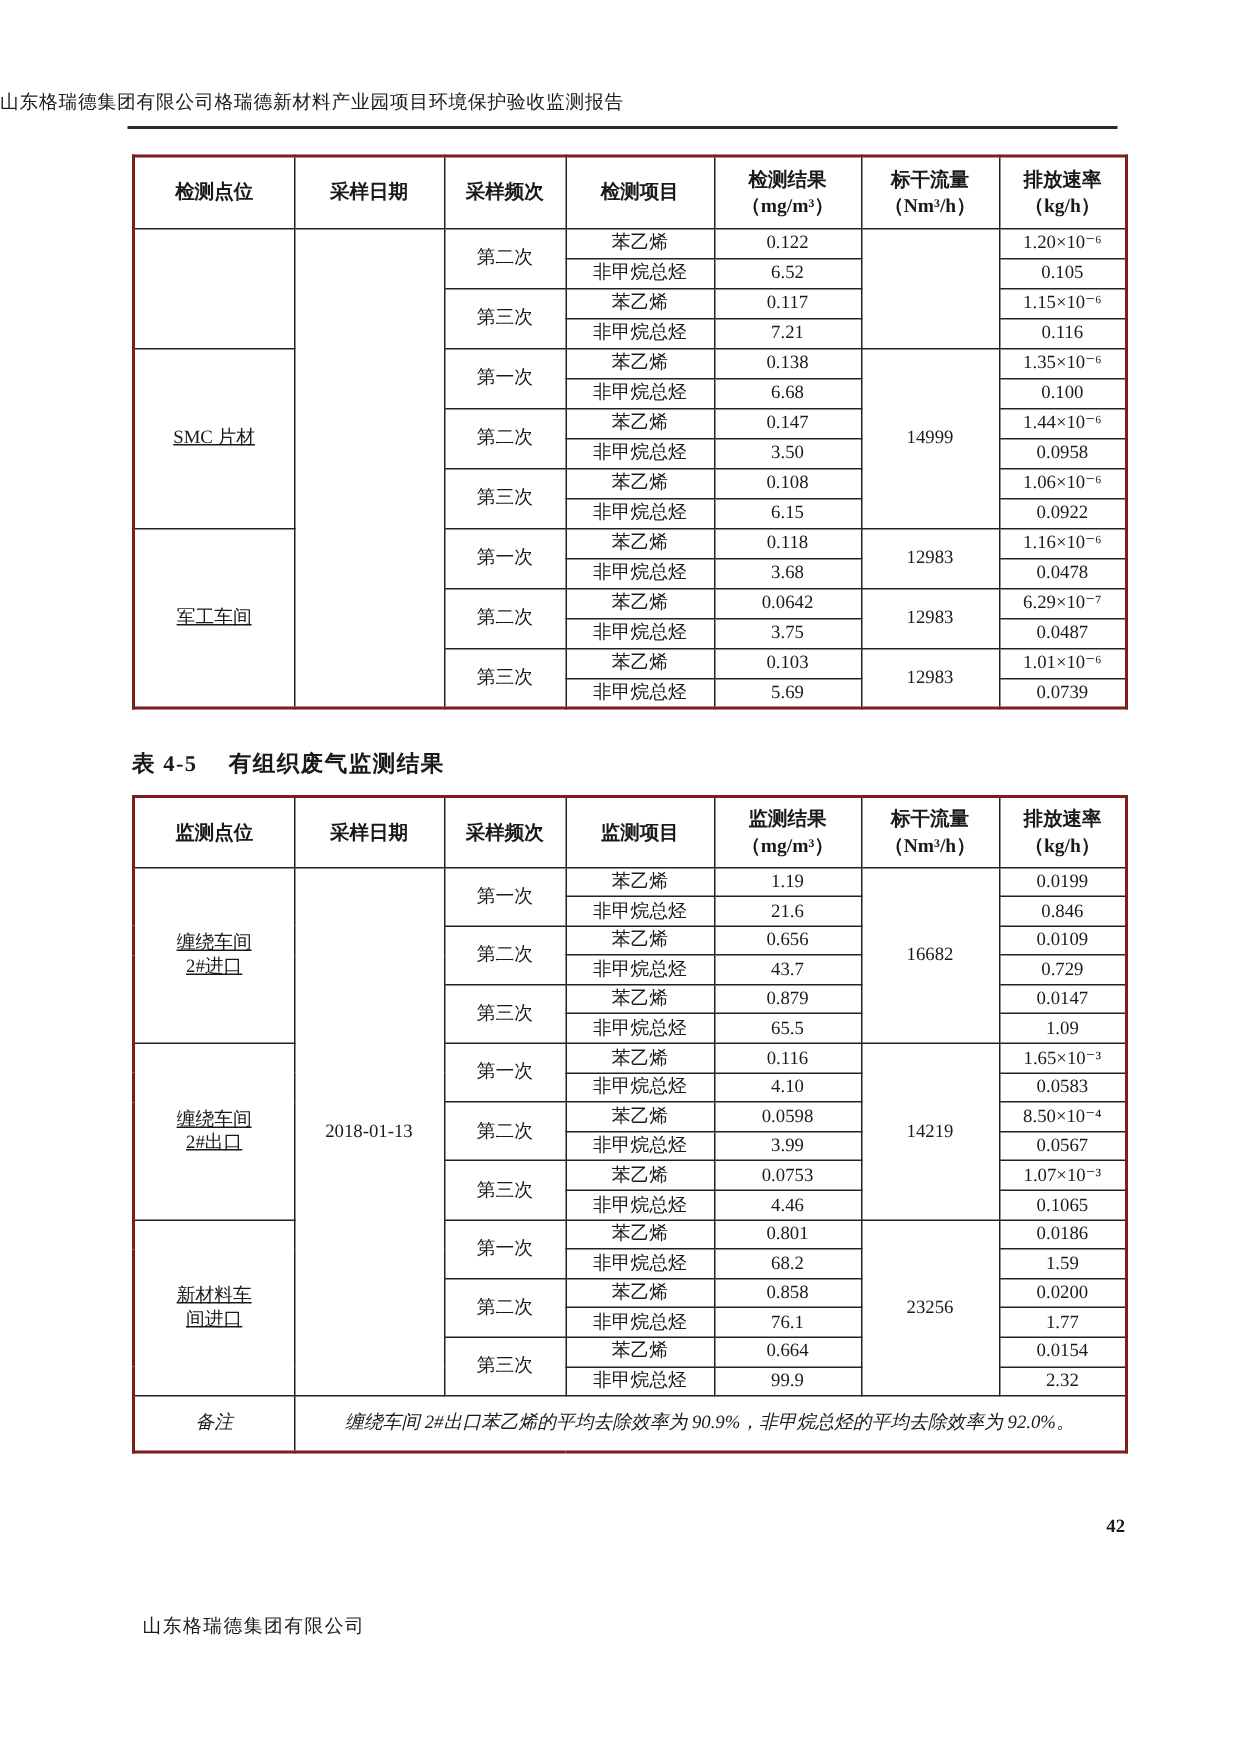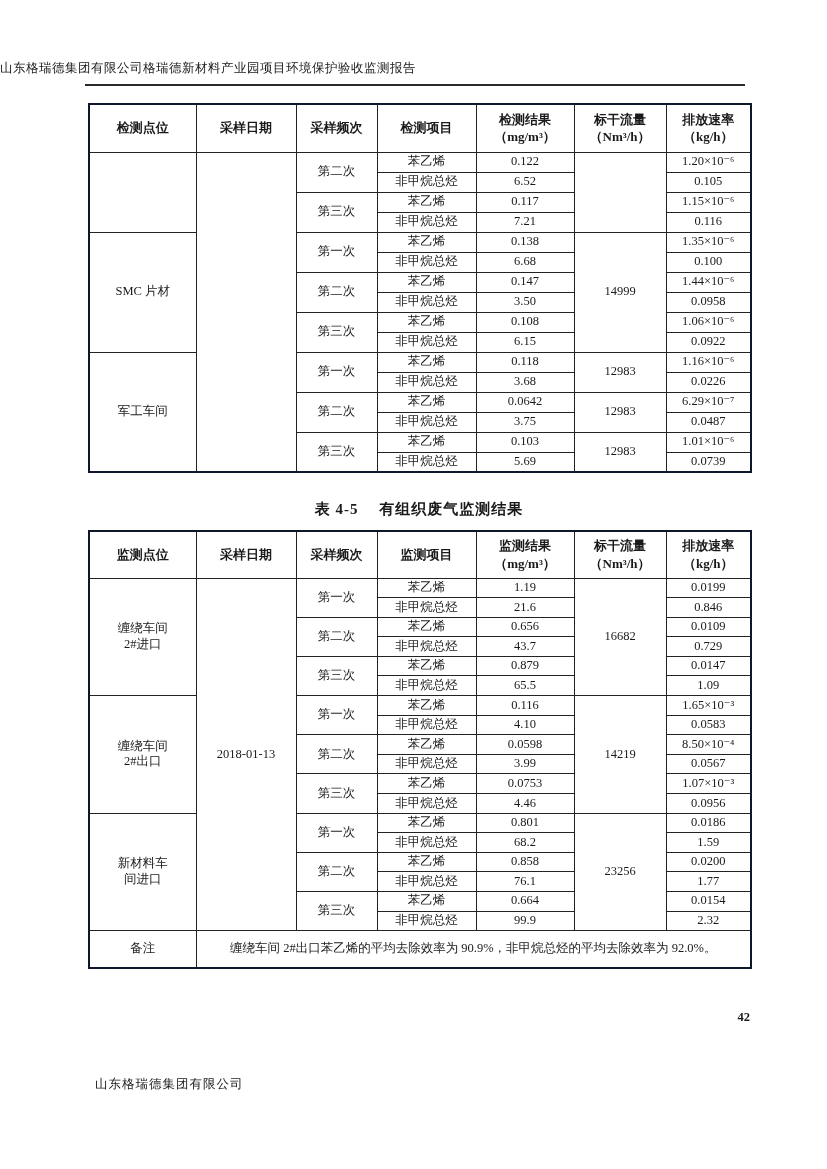--- a/index.html
+++ b/index.html
@@ -11,41 +11,41 @@
   .doc-header-title{
     position:absolute;top:60px;left:0;width:827px;text-align:left;
     font-size:12.5px;letter-spacing:0.5px;white-space:nowrap;
   }
   .header-rule{
     position:absolute;top:84px;left:85px;width:660px;height:0;
     border-top:2px solid #2a2a2a;
   }
   .tbl-wrap1{position:absolute;left:88px;top:103px;}
   .tbl-title{
-    position:absolute;left:88px;top:500px;width:662px;text-align:center;
+    position:absolute;left:88px;top:500px;width:662px;text-align:left;
     font-size:15px;font-weight:bold;letter-spacing:1px;
   }
   .tbl-wrap2{position:absolute;left:88px;top:530px;}
   table{
     border-collapse:collapse;table-layout:fixed;width:662px;
-    border:2px solid #0f172a;
+    border:2px solid #7f1d1d;
   }
   td,th{
     border:1px solid #222;text-align:center;vertical-align:middle;
     padding:0 2px;font-size:12.5px;line-height:1.25;overflow:hidden;
     font-family:"Liberation Serif","DejaVu Serif",serif;
   }
   th{font-weight:bold;font-size:13px;}
   th .l1,th .l2{display:block;line-height:1.35;text-align:center;}
   .t1 tr{height:20px;}
   .t1 tr.head{height:48px;}
   .t2 tr{height:19.6px;}
   .t2 tr.head{height:47px;}
-  .t2 tr.remark-row{height:37px;}
-  td.site{white-space:pre-line;}
+  .t2 tr.remark-row{height:37px;font-style:italic;}
+  td.site{white-space:pre-line;text-decoration:underline;}
   td.remark-text{padding:2px 20px;line-height:1.55;}
   .page-number{
     position:absolute;left:88px;top:1010px;width:662px;text-align:right;
     font-size:12.5px;
     font-weight:bold;
   }
   .doc-footer-company{
     position:absolute;left:95px;top:1076px;font-size:12.5px;letter-spacing:1px;text-align:center;
   }
 </style>
@@ -149,21 +149,21 @@
     <td class="site" rowspan="6">军工车间</td>
     <td rowspan="2">第一次</td>
     <td>苯乙烯</td>
     <td>0.118</td>
     <td rowspan="2">12983</td>
     <td>1.16×10⁻⁶</td>
   </tr>
   <tr>
     <td>非甲烷总烃</td>
     <td>3.68</td>
-    <td>0.0226</td>
+    <td>0.0478</td>
   </tr>
   <tr>
     <td rowspan="2">第二次</td>
     <td>苯乙烯</td>
     <td>0.0642</td>
     <td rowspan="2">12983</td>
     <td>6.29×10⁻⁷</td>
   </tr>
   <tr>
     <td>非甲烷总烃</td>
@@ -282,21 +282,21 @@
   </tr>
   <tr>
     <td rowspan="2">第三次</td>
     <td>苯乙烯</td>
     <td>0.0753</td>
     <td>1.07×10⁻³</td>
   </tr>
   <tr>
     <td>非甲烷总烃</td>
     <td>4.46</td>
-    <td>0.0956</td>
+    <td>0.1065</td>
   </tr>
   <tr>
     <td class="site" rowspan="6">新材料车
 间进口</td>
     <td rowspan="2">第一次</td>
     <td>苯乙烯</td>
     <td>0.801</td>
     <td rowspan="6">23256</td>
     <td>0.0186</td>
   </tr>

